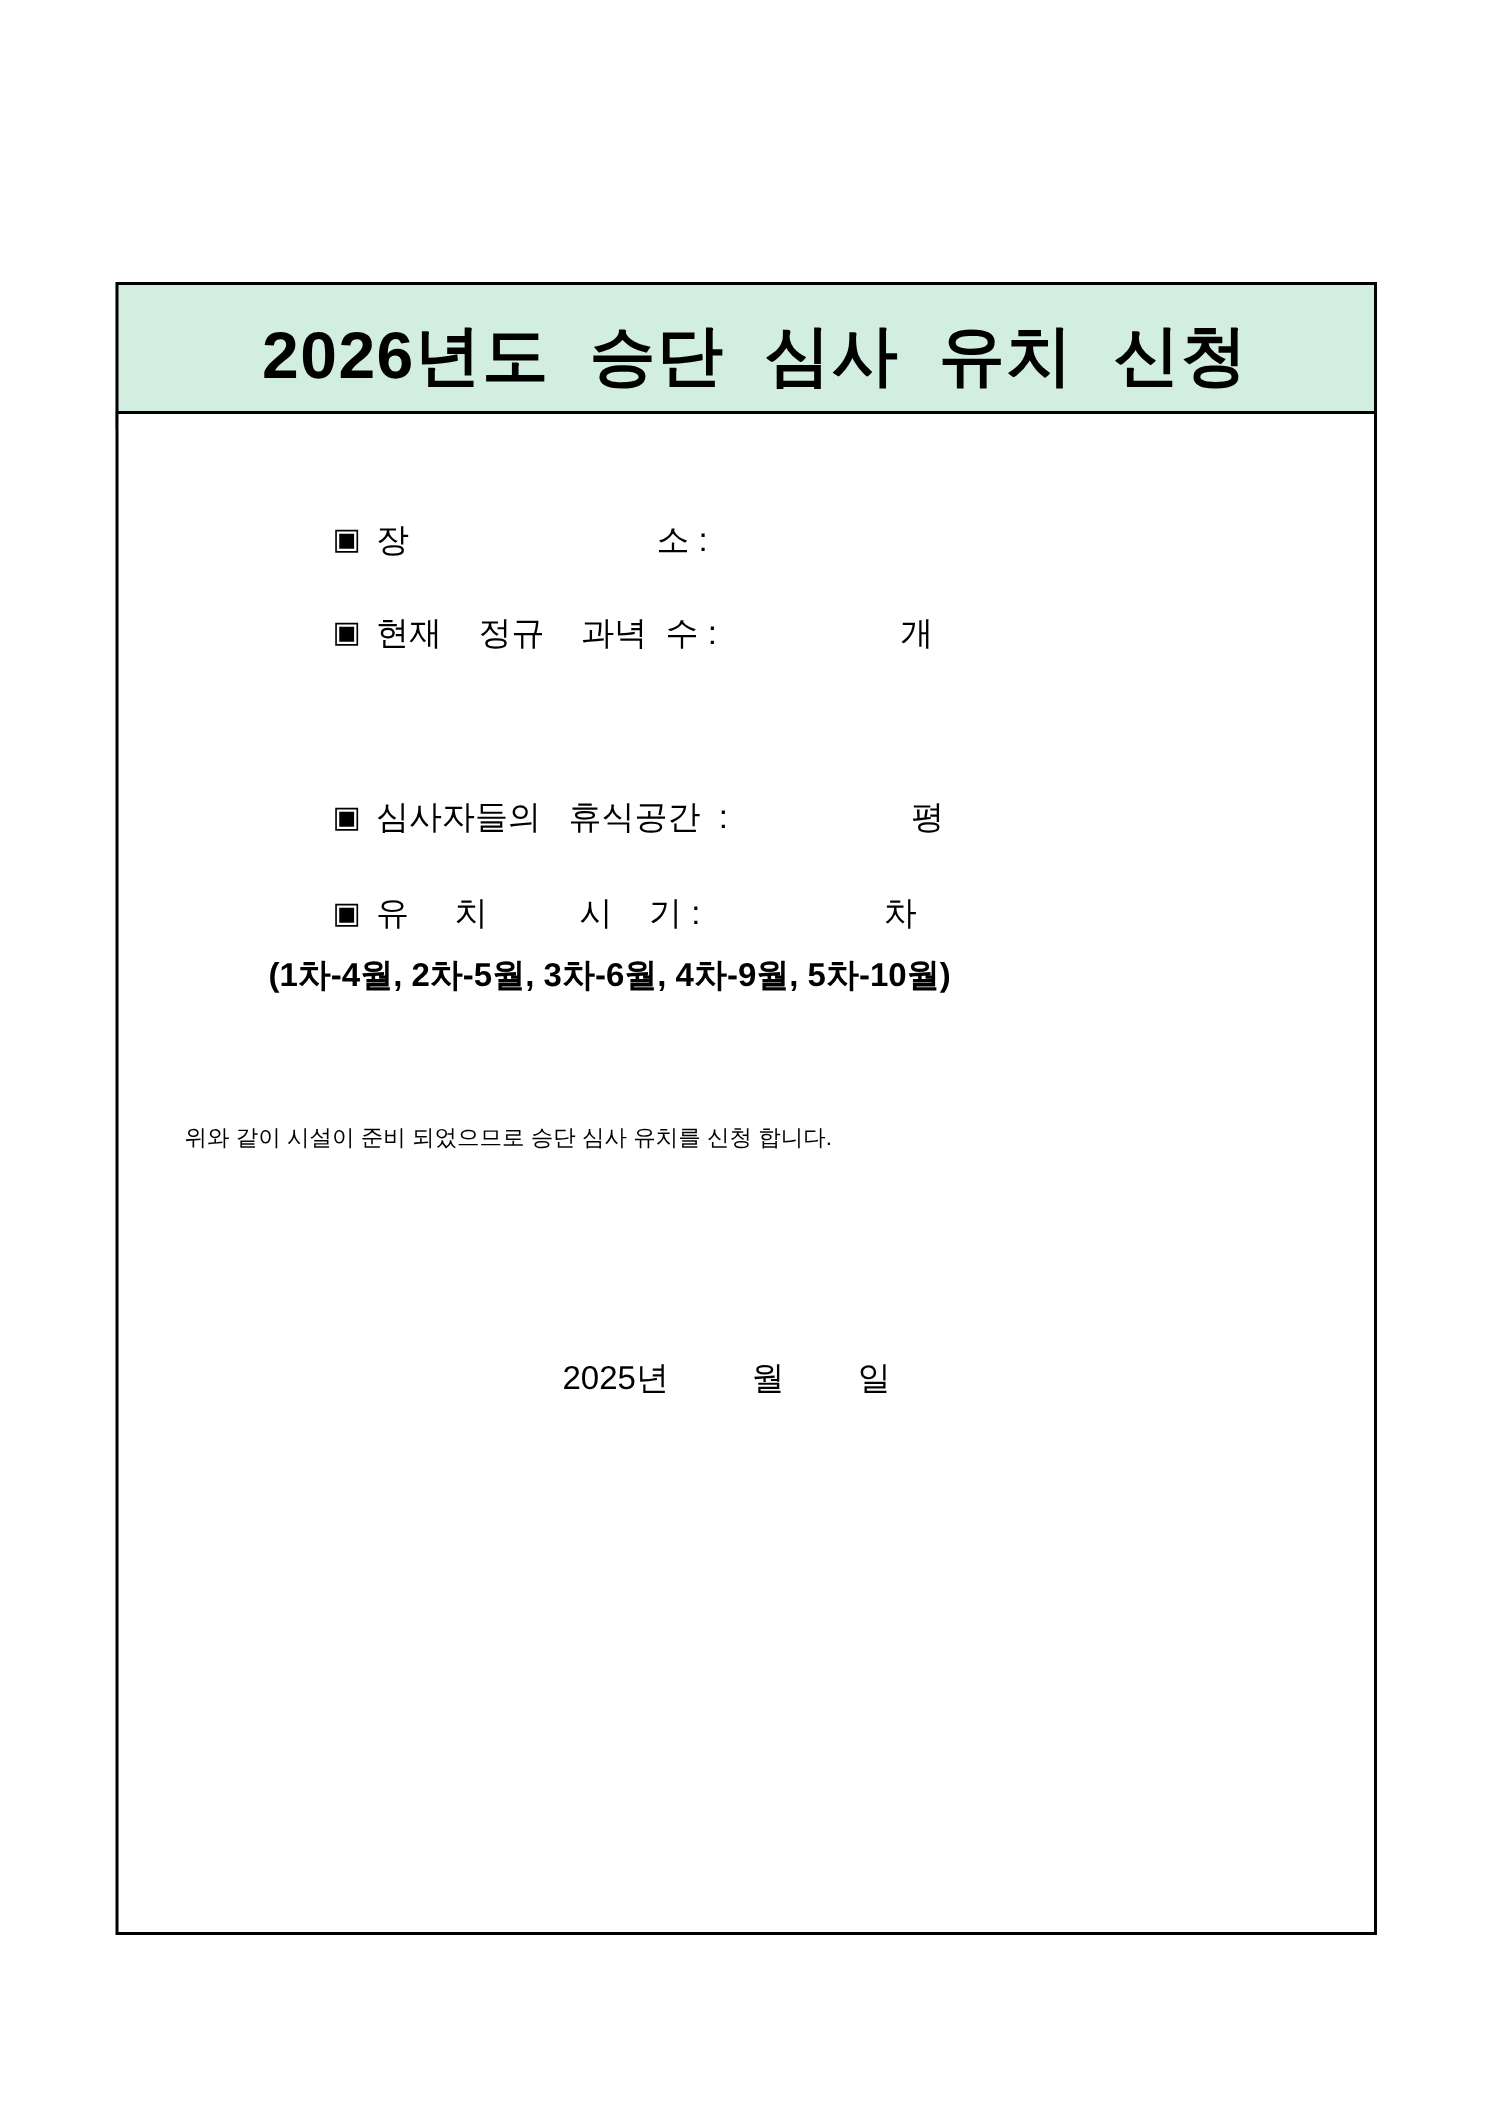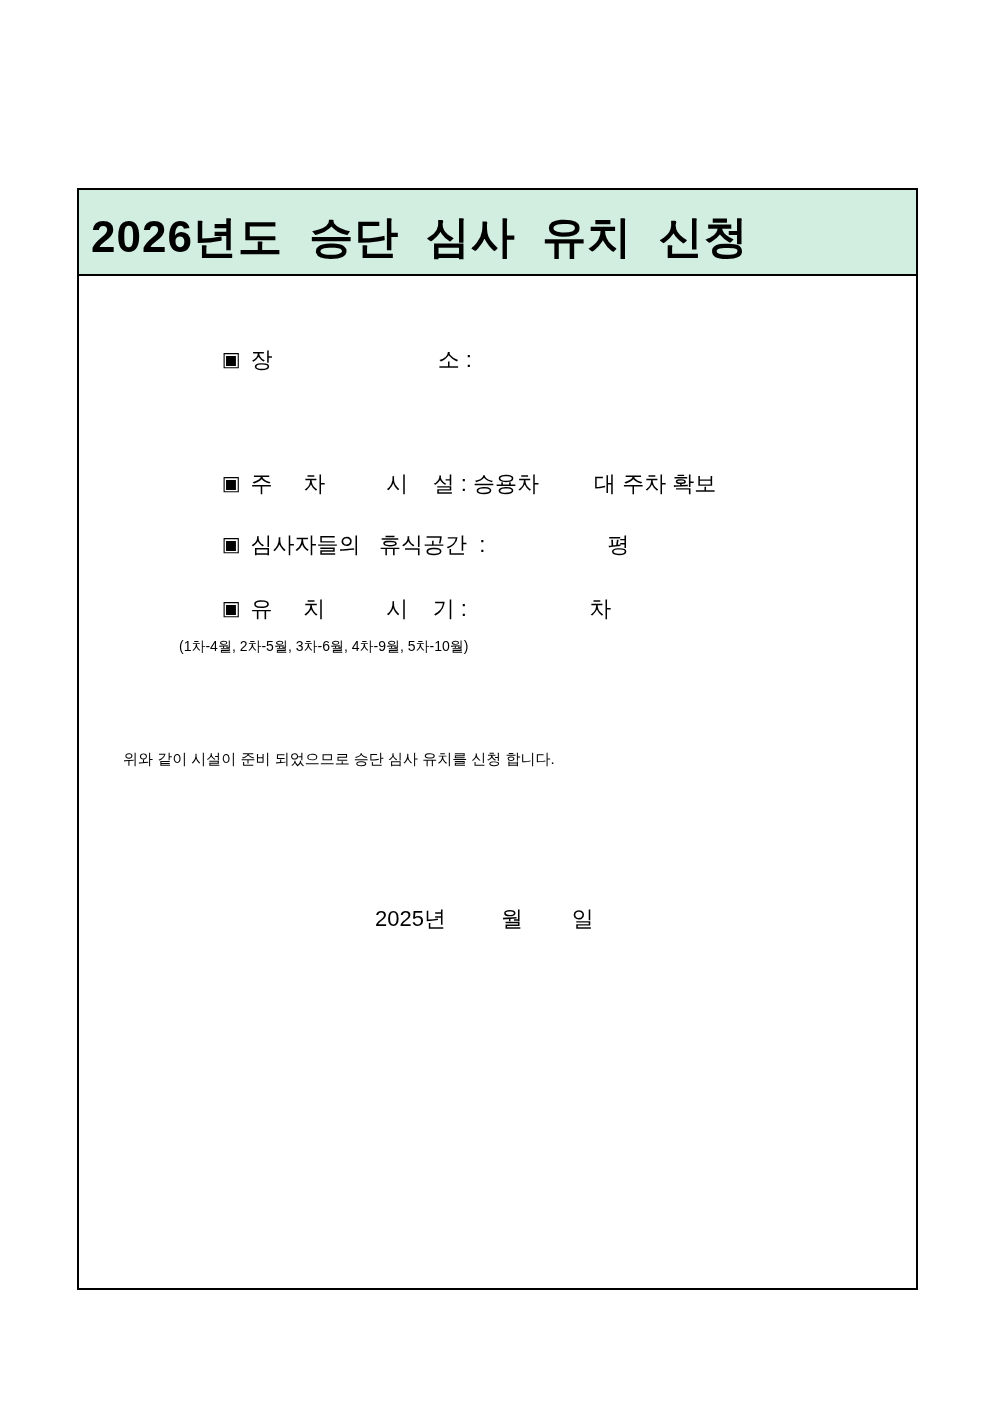--- a/index.html
+++ b/index.html
@@ -10,21 +10,21 @@
     color: #000000;
   }
   .page { position: relative; width: 992px; height: 1403px; background: #ffffff; }
 
   
   .title-box {
     position: absolute; left: 77px; top: 188px;
     width: 841px; height: 98px;
     background: #d2eee0;
     border: 2px solid #000000;
-    display: flex; align-items: center; justify-content: flex-start; padding-left: 12px;
+    display: flex; align-items: center; justify-content: center; padding-left: 12px;
   }
   .title-text {
     font-size: 44px; font-weight: bold; letter-spacing: 1px;
     white-space: pre;
   }
 
   
   .content-box {
     position: absolute; left: 77px; top: 274px;
     width: 841px; height: 1016px;
@@ -37,21 +37,21 @@
   .item-row { left: 106px; font-size: 22px; }
   .row-1 { top: 51px; }
   .row-2 { top: 113px; }
   .row-3 { top: 175px; }
   .row-4 { top: 236px; }
   .row-5 { top: 300px; }
 
   .bullet { font-size: 20px; margin-right: 10px; position: relative; top: -1px; }
   .item-text { font-size: 22px; }
 
-  .schedule-note { left: 100px; top: 363px; font-size: 14px; }
+  .schedule-note { left: 100px; top: 363px; font-size: 22px; font-weight: bold; }
   .statement     { left: 44px;  top: 475px; font-size: 15px; }
   .date-line     { left: 296px; top: 632px; font-size: 22px; }
 
   .sig-line { left: 0; top: 785px; width: 100%; height: 40px; }
   .sig-text { position: absolute; left: 279px; top: 0; font-size: 31px; white-space: pre; }
   .sig-seal { position: absolute; left: 655px; top: 0; font-size: 31px; white-space: pre; }
 
   .recipient { left: 31px; top: 921px; font-size: 33px; letter-spacing: 2px; }
 </style>
 </head>
@@ -62,24 +62,24 @@
   <div class="title-box">
     <span class="title-text">2026년도  승단  심사  유치  신청</span>
   </div>
 
   <div class="content-box">
 
     <div class="line item-row row-1">
       <span class="bullet">▣</span><span class="item-text">장                           소 :</span>
     </div>
 
+    <div class="line item-row row-2">
+      <span class="bullet">▣</span><span class="item-text">현재    정규    과녁  수 :                    개</span>
+    </div>
 
-    <div class="line item-row row-3">
-      <span class="bullet">▣</span><span class="item-text">주     차          시    설 : 승용차         대 주차 확보</span>
-    </div>
 
     <div class="line item-row row-4">
       <span class="bullet">▣</span><span class="item-text">심사자들의   휴식공간  :                    평</span>
     </div>
 
     <div class="line item-row row-5">
       <span class="bullet">▣</span><span class="item-text">유     치          시    기 :                    차</span>
     </div>
 
     <div class="line schedule-note">(1차-4월, 2차-5월, 3차-6월, 4차-9월, 5차-10월)</div>

